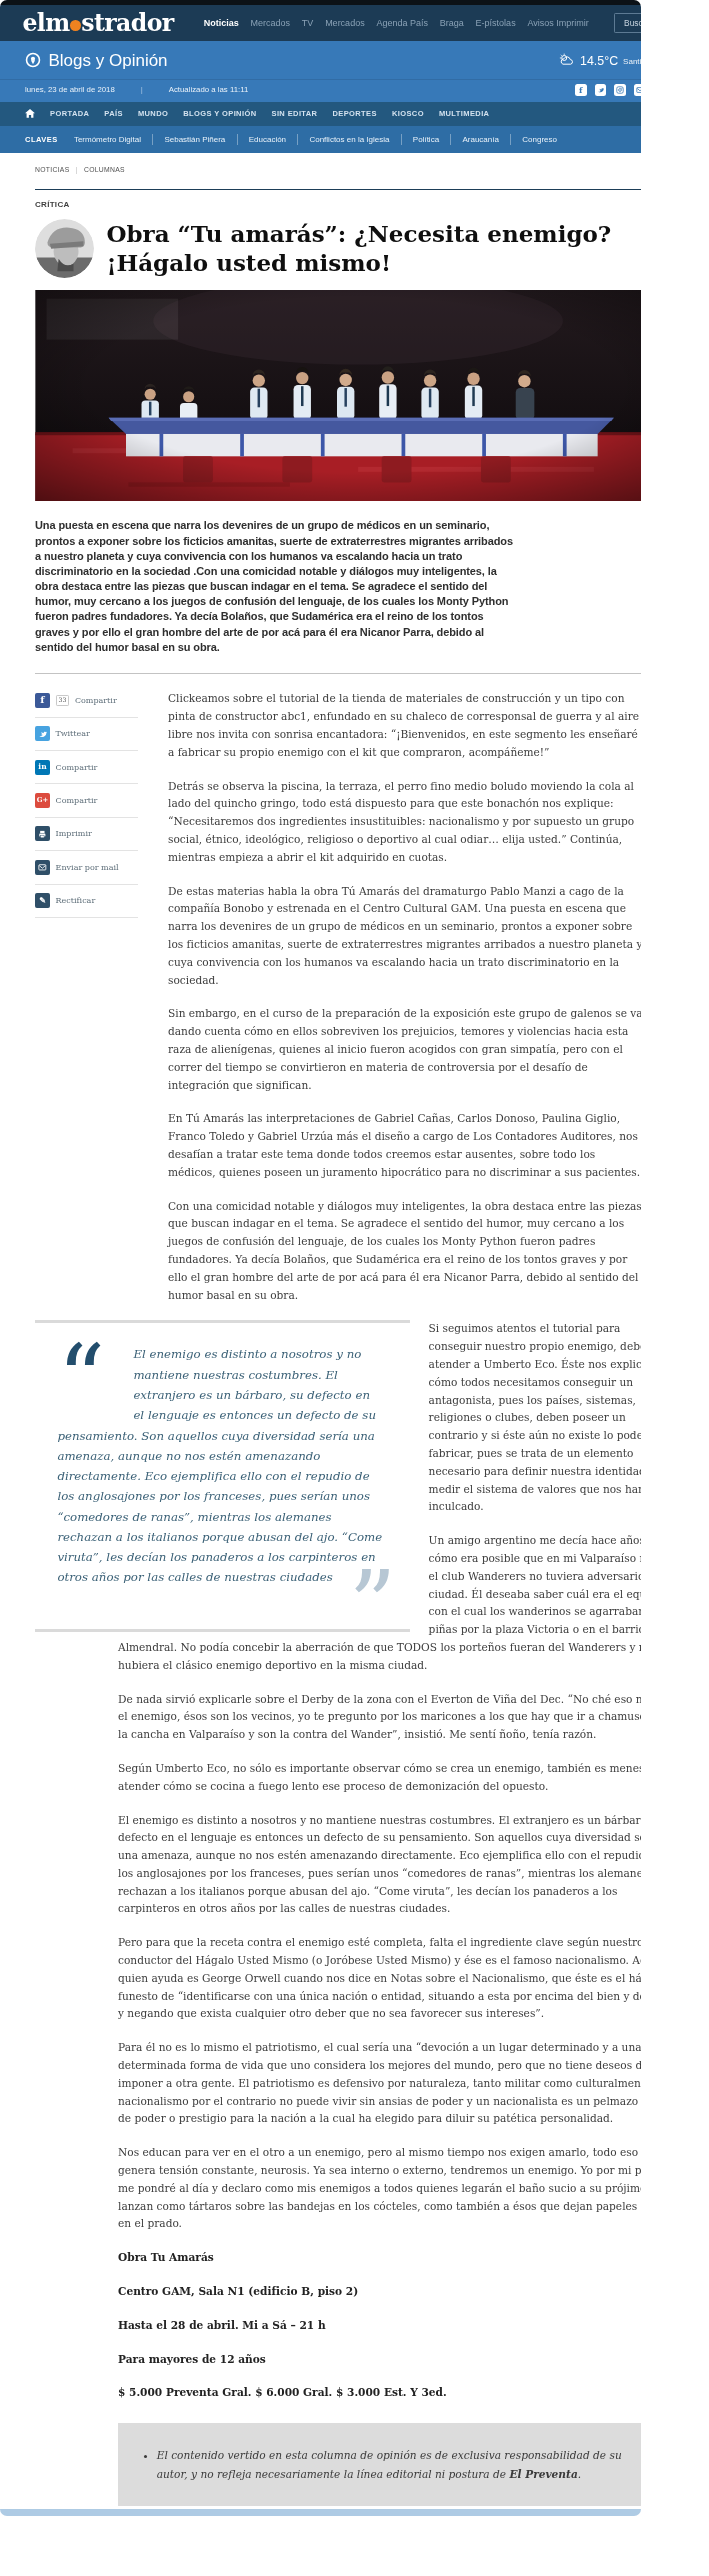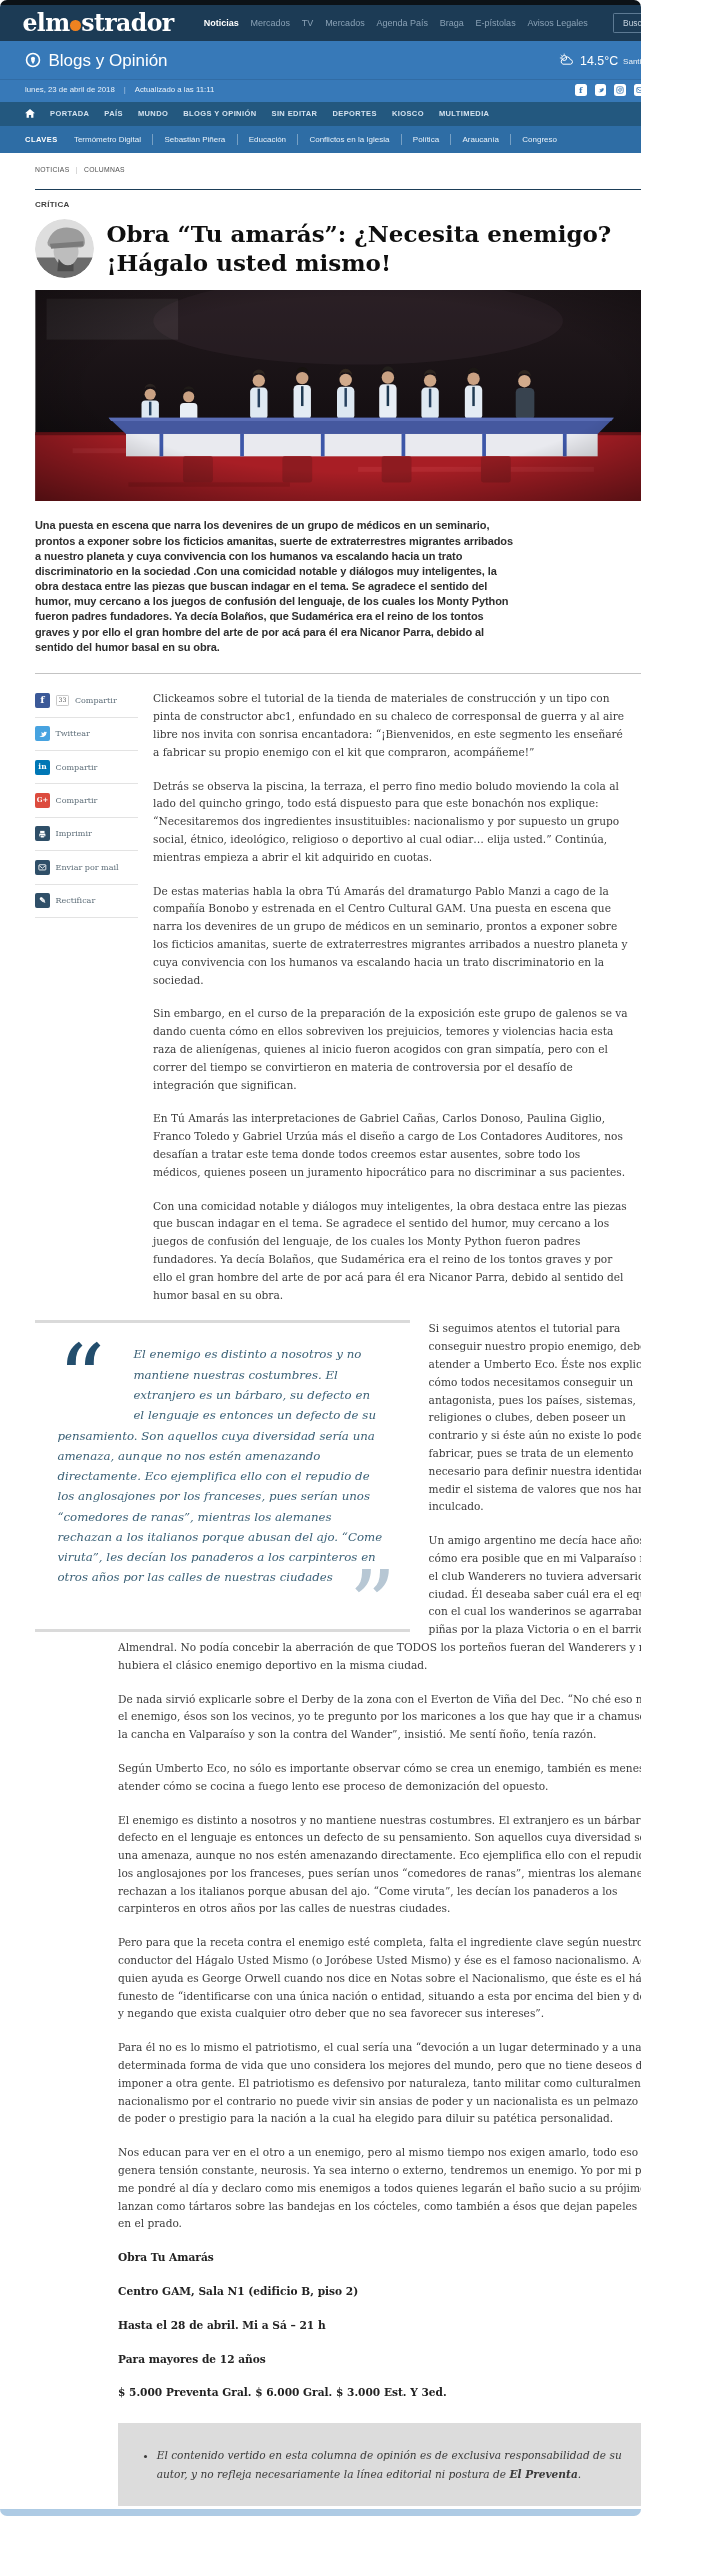--- a/index.html
+++ b/index.html
@@ -22,21 +22,21 @@
 
   
   .section-band { background:#3779b8; color:#fff; }
   .band-top { display:flex; align-items:center; justify-content:space-between; padding:10px 0 7.5px 25px; }
   .band-title { display:flex; align-items:center; gap:7.5px; }
   .band-title .t { font-size:17px; font-weight:normal; }
   .weather { display:flex; align-items:center; gap:5px; white-space:nowrap; margin-right:-13.7px; }
   .weather .temp { font-size:12.4px; }
   .weather .city { font-size:8px; opacity:.9; }
   .band-bottom { display:flex; align-items:center; justify-content:space-between; padding:4.3px 0 6.2px 25px; border-top:0.6px solid rgba(0,0,0,.10); }
-  .band-date { font-size:7.8px; color:#eaf2fa; display:flex; align-items:center; gap:9px; }
+  .band-date { font-size:7.8px; color:#eaf2fa; display:flex; align-items:center; gap:26px; }
   .band-date .sep { opacity:.6; }
   .band-social { display:flex; align-items:center; gap:8px; margin-right:-5px; }
   .soc-tile { width:11.8px; height:11.8px; background:#ffffff; border-radius:2.5px; color:#3779b8; display:flex; align-items:center; justify-content:center; font-weight:bold; font-size:8px; cursor:pointer; font-family:"DejaVu Serif",serif; }
   .soc-tile svg { display:block; }
 
   
   .main-nav { background:#23587f; display:flex; align-items:center; gap:15px; padding:7.5px 0 7.5px 25px; }
   .main-nav .home { color:#fff; display:flex; align-items:center; }
   .main-nav a { color:#d3e2ef; text-decoration:none; font-size:7.5px; font-weight:bold; letter-spacing:0.4px; white-space:nowrap; }
   .claves { background:#2e6da5; display:flex; align-items:center; padding:8px 0 8px 25px; }
@@ -67,21 +67,21 @@
   .share-item { display:flex; align-items:center; gap:5.6px; padding:8.7px 0; border-bottom:0.6px solid #e3e3e3; cursor:pointer; }
   .share-item:first-child { padding-top:2.5px; }
   .share-label { font-size:8px; color:#5f6f7a; }
   .share-count { min-width:13.7px; height:10.6px; border:0.6px solid #c9c9c9; background:#fff; color:#555; font-size:6.2px; display:flex; align-items:center; justify-content:center; border-radius:1.2px; }
   .tile { width:15px; height:15px; border-radius:1.9px; display:flex; align-items:center; justify-content:center; color:#fff; font-weight:bold; flex:0 0 15px; }
   .tile-fb { background:#3b5998; font-family:"DejaVu Serif",serif; font-size:10px; }
   .tile-tw { background:#47a3e0; }
   .tile-in { background:#0077b5; font-size:7.5px; }
   .tile-gp { background:#dc4b3e; font-size:6.8px; }
   .tile-util { background:#2f4f68; font-size:8px; }
-  .body-col { flex:1; max-width:476px; }
+  .body-col { flex:1; max-width:476px;margin-left:15px; }
   .body-col p, .post p { margin-bottom:16px; }
 
   
   .post { margin-left:83px; width:557px; }
   .pull-quote { float:left; width:375px; margin-left:-83px; margin-right:18.6px; margin-bottom:6.2px;
     border-top:3.1px solid #dadada; border-bottom:3.1px solid #dadada; position:relative;
     padding:21px 27px 41px 22.4px; }
   .pq-open { float:left; font-family:"DejaVu Serif",serif; font-size:93px; line-height:.62; color:#234e6d; margin:6.2px 16px 0 0; width:60px; }
   .pq-close { position:absolute; right:13.7px; bottom:-23.6px; font-family:"DejaVu Serif",serif; font-size:93px; line-height:1; color:#b7c7d4; }
   .pq-text { font-family:"DejaVu Serif","Liberation Serif",serif; font-style:italic; font-size:11.8px; line-height:1.72; color:#3a6076; }
@@ -110,21 +110,21 @@
         <span>strador</span>
     </div>
     <nav class="top-nav">
       <a href="#" class="active">Noticias</a>
       <a href="#">Mercados</a>
       <a href="#">TV</a>
       <a href="#">Mercados</a>
       <a href="#">Agenda País</a>
       <a href="#">Braga</a>
       <a href="#">E-pístolas</a>
-      <a href="#">Avisos Legales</a>
+      <a href="#">Avisos Imprimir</a>
     </nav>
     <button class="search-btn">Buscar</button>
     <button class="subscribe-btn">Suscríbete</button>
   </header>
 
   <div class="section-band">
     <div class="band-top">
       <div class="band-title">
         <span>
           <svg width="16" height="16" viewBox="0 0 26 26">

